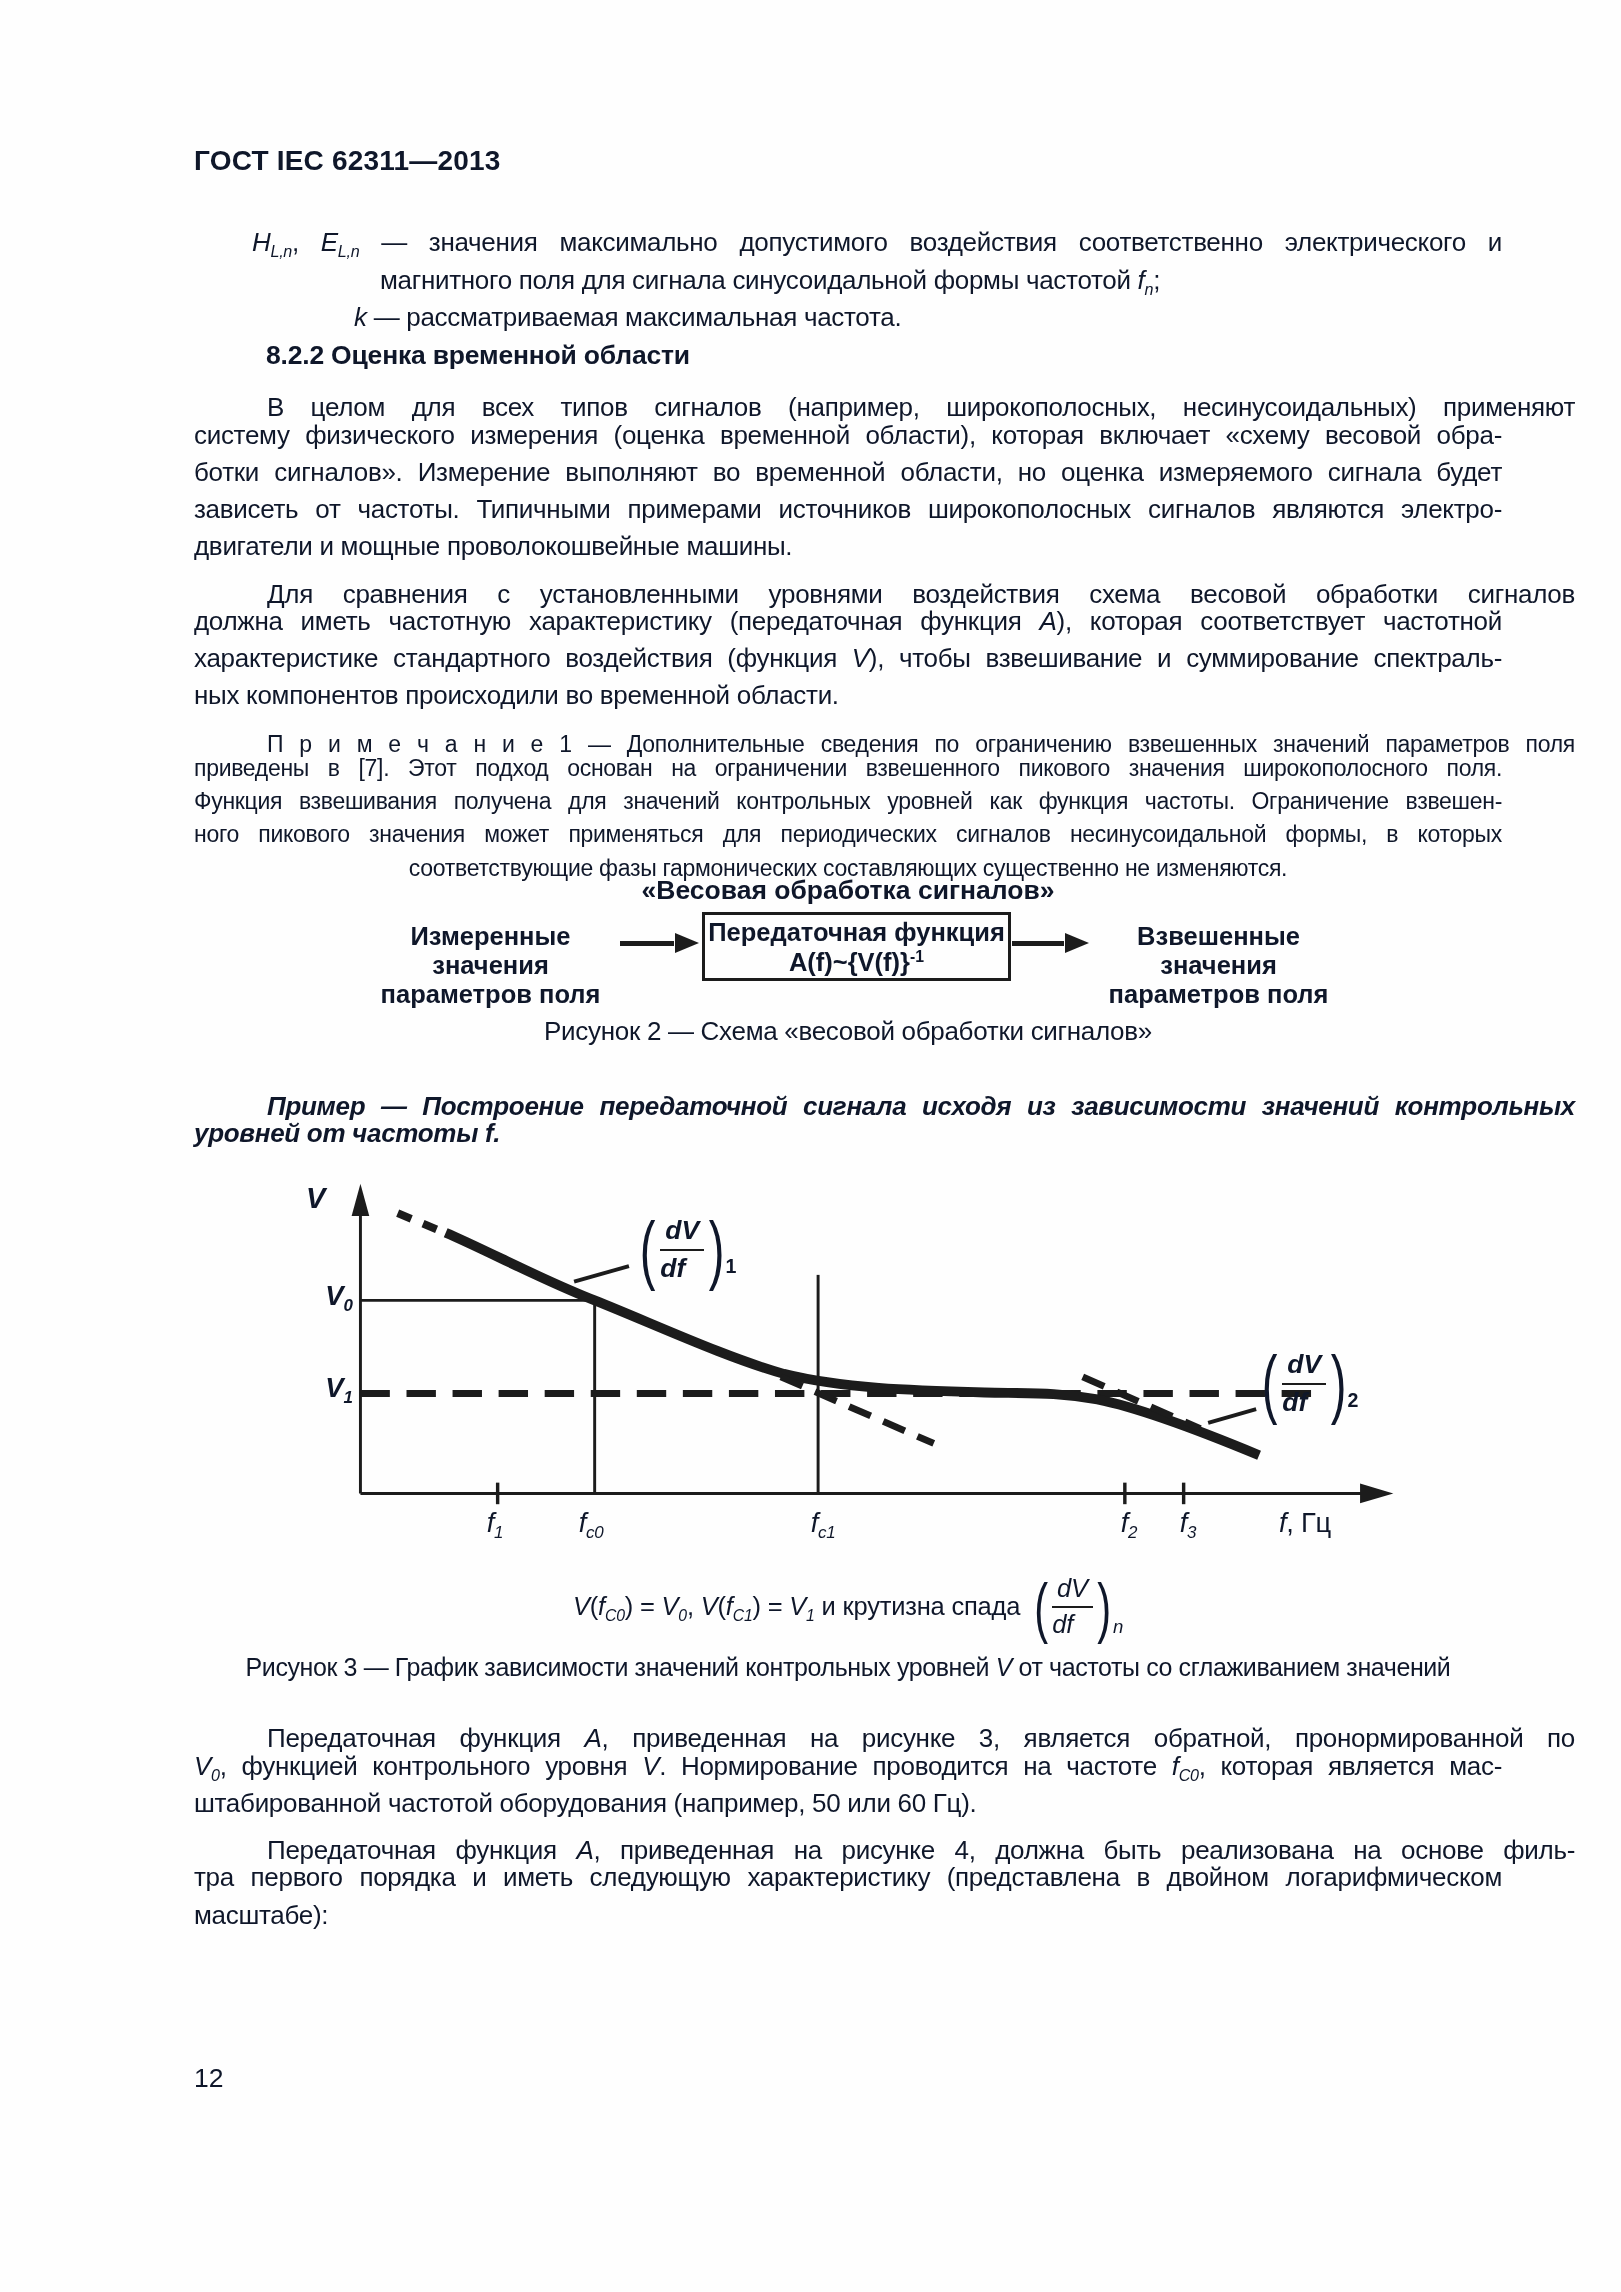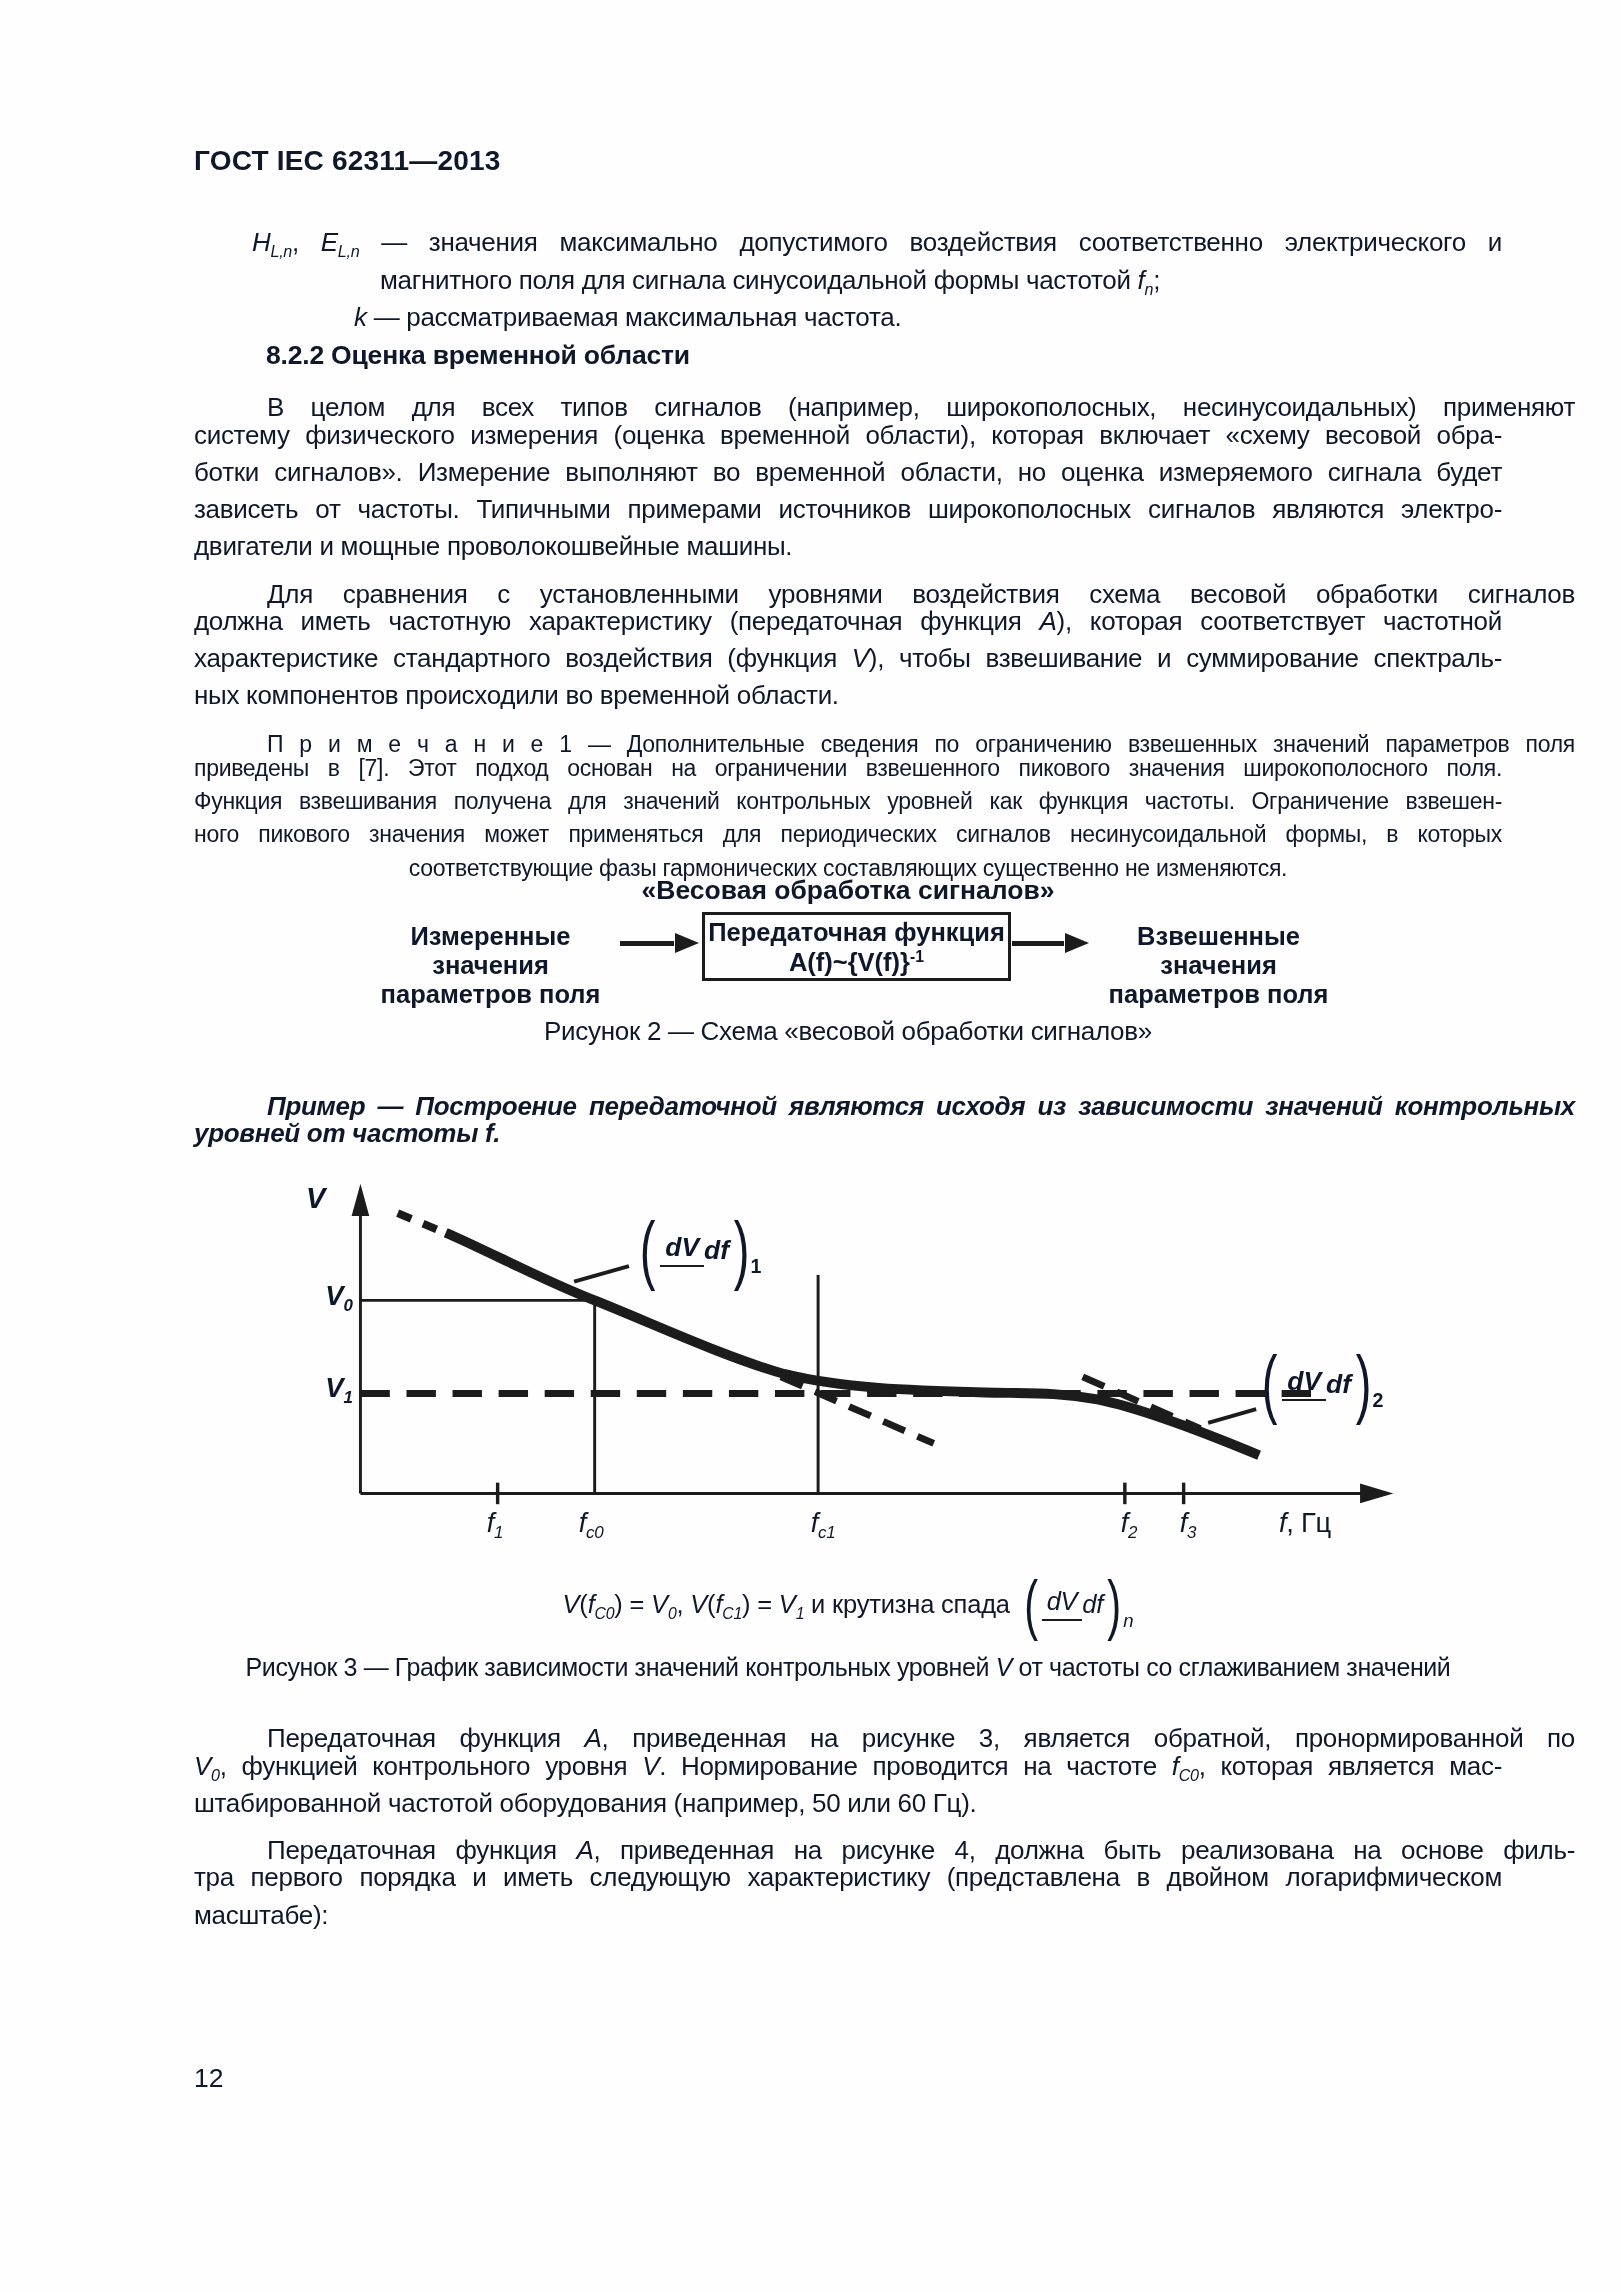--- a/index.html
+++ b/index.html
@@ -61,21 +61,21 @@
   .tick-label{top:1507px;width:88px;text-align:center;font-size:27.4px;font-style:italic;}
   .t-f1{left:451px;}
   .t-fc0{left:547px;}
   .t-fc1{left:779px;}
   .t-f2{left:1085px;}
   .t-f3{left:1144px;}
   .t-fhz{left:1279px;width:137px;text-align:left;}
   
   .dvdf{display:flex;align-items:center;font-weight:bold;font-style:italic;font-size:26.5px;}
   .dvdf .paren{font-size:76px;font-weight:400;font-style:normal;transform:scaleX(0.62);line-height:0.9;}
-  .frac{display:inline-flex;flex-direction:row;align-items:center;line-height:1.15;}
+  .frac{display:inline-flex;flex-direction:column;align-items:flex-start;line-height:1.15;}
   .frac .num{border-bottom:2.9px solid #1c1c1c;padding:0 4.9px 2.9px;}
   .frac .den{padding-top:2px;}
   .dvdf .fsub{align-self:flex-end;font-size:19.6px;font-style:normal;margin:0 0 5.9px -3.9px;}
   .dvdf1{left:635px;top:1215px;}
   .dvdf2{left:1257px;top:1349px;}
   
   .formula-row{
     left:194px;top:1574px;width:1308px;
     display:flex;justify-content:center;align-items:center;gap:9.8px;
     font-size:25.5px;letter-spacing:-0.2px;
@@ -126,21 +126,21 @@
     <div>Передаточная функция</div>
     <div>A(f)~{V(f)}<sup>-1</sup></div>
   </div>
   <div class="abs arrow arrow-r"></div>
   <div class="abs fig2-sidelabel fig2-right">
     <div>Взвешенные значения</div>
     <div>параметров поля</div>
   </div>
   <div class="abs fig2-caption">Рисунок 2 — Схема «весовой обработки сигналов»</div>
 
-  <div class="abs bodyline jl ind exampleline" style="top:1078px">Пример — Построение передаточной являются исходя из зависимости значений контрольных</div>
+  <div class="abs bodyline jl ind exampleline" style="top:1078px">Пример — Построение передаточной сигнала исходя из зависимости значений контрольных</div>
   <div class="abs bodyline ll exampleline" style="top:1115px">уровней от частоты f.</div>
 
   <svg class="abs graph-svg" width="1147" height="343" viewBox="0 0 1170 350">
 
     <line x1="88" y1="42" x2="88" y2="329" stroke="#1c1c1c" stroke-width="3"></line>
     <polygon points="79,46 97,46 88,13" fill="#1c1c1c"></polygon>
     <line x1="88" y1="329" x2="1112" y2="329" stroke="#1c1c1c" stroke-width="3"></line>
     <polygon points="1108,319 1108,339 1142,329" fill="#1c1c1c"></polygon>
 
     <line x1="228" y1="318" x2="228" y2="340" stroke="#1c1c1c" stroke-width="3.5"></line>

